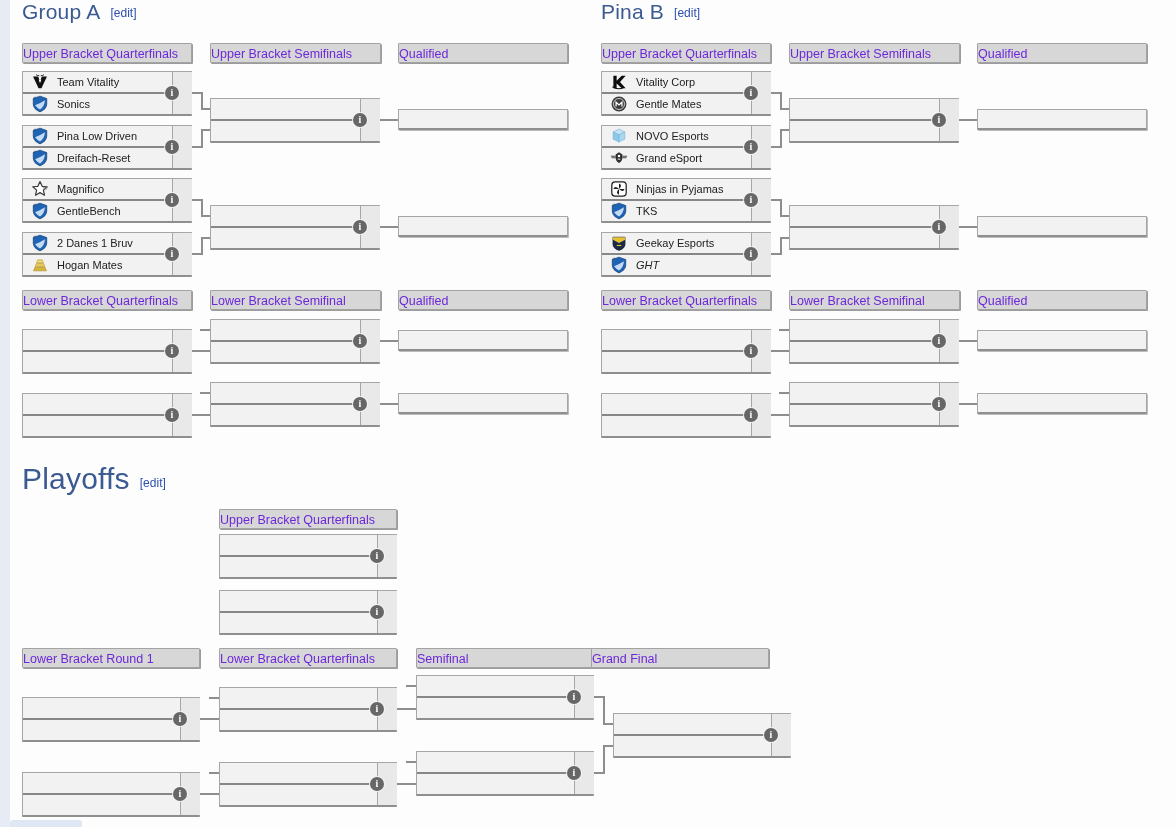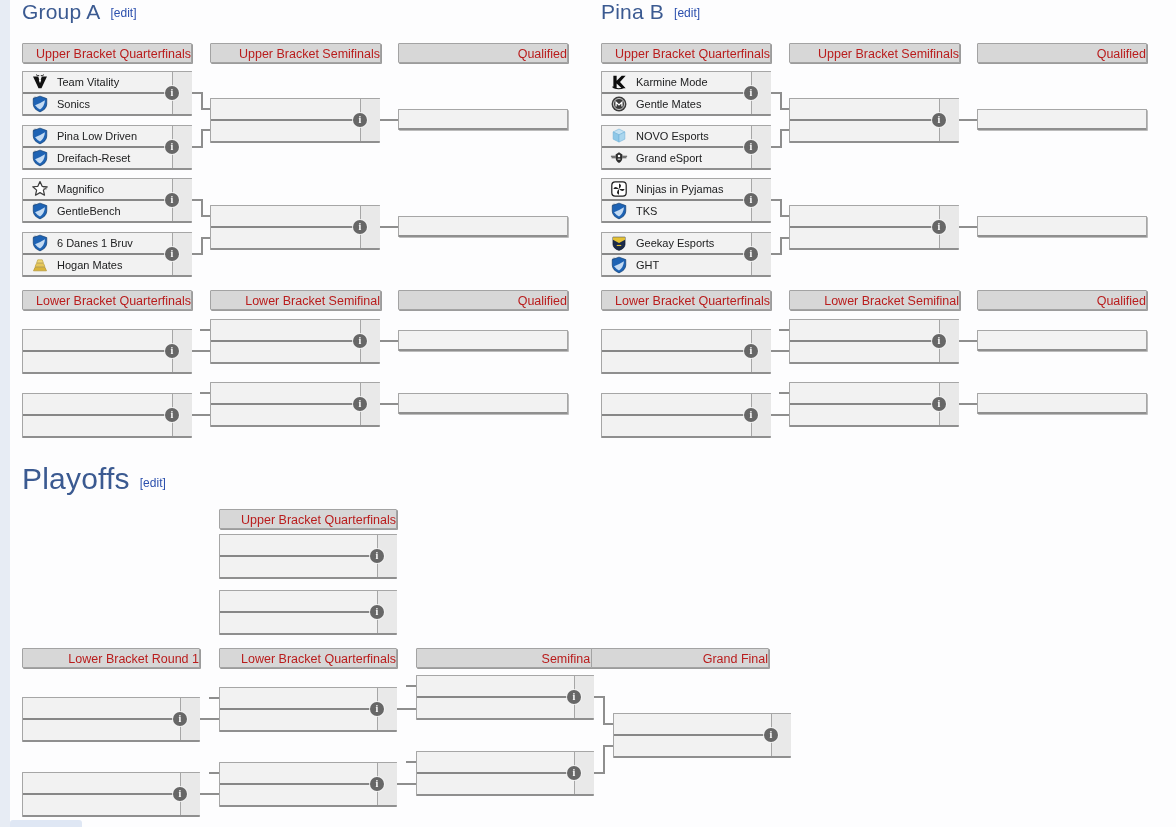--- a/index.html
+++ b/index.html
@@ -12,23 +12,23 @@
   #canvas{position:absolute;left:0;top:0;width:1176px;height:827px;}
   .gutter{position:absolute;left:0;top:0;width:10px;height:827px;background:#e7ecf4;}
   .bottom-chip{position:absolute;left:10px;top:820px;width:72px;height:7px;background:#dfe7f4;border-radius:3px 3px 0 0;}
 
   .section-title{position:absolute;white-space:nowrap;}
   .title-text{font-size:21px;color:#3b5a91;letter-spacing:.2px;}
   .playoff-title .title-text{font-size:30px;}
   .edit-link{font-size:12px;color:#2b4fad;margin-left:10px;cursor:pointer;position:relative;top:-2px;}
 
   .bheader{
-    position:absolute;height:20px;line-height:20px;text-align:right;
+    position:absolute;height:20px;line-height:20px;text-align:left;
     background:#d7d7d7;border:1px solid #a3a3a3;box-shadow:1px 1px 0 #9c9c9c;
-    font-size:12.5px;color:#b91c1c;box-sizing:border-box;border-radius:1px;
+    font-size:12.5px;color:#6d28d9;box-sizing:border-box;border-radius:1px;
   }
 
   .match{
     position:absolute;height:45px;background:#f2f2f2;box-sizing:border-box;
     border:1px solid #a6a6a6;border-bottom:2px solid #8f8f8f;border-radius:1px;
   }
   .slot{position:absolute;left:0;height:20px;font-size:11px;color:#202122;}
   .slot.top{top:0;}
   .slot.bottom{top:22px;}
   .mdivider{position:absolute;left:0;top:20px;height:2px;width:100%;background:#878787;}
@@ -137,21 +137,21 @@
     </div>
     <div class="match" style="left: 22px; top: 232px; width: 170px; height: 45px;">
       <div class="slot top team" style="width: 150px;">
         <span class="ticon">
           <svg viewBox="0 0 16 16">
             <circle cx="3.6" cy="3.1" r="1.7" fill="#9aa7b5"></circle>
             <path d="M8 1 L14 3.2 V8 q0 4.6-6 7 Q2 12.6 2 8 V3.2 Z" fill="#1e63b4" stroke="#0c3a70" stroke-width="0.6"></path>
             <path d="M3.6 9.2 Q8 7.4 12.4 4.6 Q12 10 8 12.9 Q5.2 11.4 3.6 9.2Z" fill="#d6e8fa" opacity="0.9"></path>
           </svg>
         </span>
-        <span class="tname">6 Danes 1 Bruv</span>
+        <span class="tname">2 Danes 1 Bruv</span>
       </div>
       <div class="mdivider"></div>
       <div class="slot bottom team" style="width: 150px;">
         <span class="ticon">
           <svg viewBox="0 0 16 16">
             <path d="M3.6 10 h8.8 l1.4 3.2 h-11.6 Z" fill="#d9b43a" stroke="#a8861f" stroke-width="0.5"></path>
             <path d="M4.8 6.6 h6.4 l1.2 2.8 h-8.8 Z" fill="#e6c75a" stroke="#b3942a" stroke-width="0.5"></path>
             <path d="M6 3.4 h4 l1 2.6 h-6 Z" fill="#f0d878" stroke="#b3942a" stroke-width="0.5"></path>
           </svg>
         </span>
@@ -234,21 +234,21 @@
     <div class="bheader" style="left: 789px; top: 290px; width: 171px; height: 20px;">Lower Bracket Semifinal</div>
     <div class="bheader" style="left: 977px; top: 290px; width: 170px; height: 20px;">Qualified</div>
     <div class="match" style="left: 601px; top: 71px; width: 170px; height: 45px;">
       <div class="slot top team" style="width: 150px;">
         <span class="ticon">
           <svg viewBox="0 0 16 16">
             <path d="M3 2.4 h2.9 v4.4 L10.4 2.4 H13.9 L8.9 8 L13.9 13.6 H10.4 L5.9 9.4 V13.6 H3 Z" fill="#0d0d0d"></path>
             <path d="M2.2 12.2 Q7 15.6 12.6 12.6" stroke="#0d0d0d" stroke-width="1" fill="none"></path>
           </svg>
         </span>
-        <span class="tname">Karmine Mode</span>
+        <span class="tname">Vitality Corp</span>
       </div>
       <div class="mdivider"></div>
       <div class="slot bottom team" style="width: 150px;">
         <span class="ticon">
           <svg viewBox="0 0 16 16">
             <circle cx="8" cy="8" r="6.6" fill="#3b3b3b"></circle>
             <circle cx="8" cy="8" r="4.9" fill="none" stroke="#d8d8d8" stroke-width="0.8"></circle>
             <path d="M5.4 10.2 V6.4 L8 8.8 L10.6 6.4 V10.2" stroke="#fff" stroke-width="1.1" fill="none"></path>
           </svg>
         </span>
@@ -312,21 +312,21 @@
         <span class="ticon">
           <svg viewBox="0 0 16 16">
             <path d="M2.6 2.8 H13.4 V9 q0 3.8-5.4 5.6 Q2.6 12.8 2.6 9 Z" fill="#1b2a4a" stroke="#0d1526" stroke-width="0.5"></path>
             <path d="M2.6 2.8 H13.4 V5.2 L8 8 L2.6 5.2 Z" fill="#e5c235"></path>
             <path d="M6 10.2 h4" stroke="#e5c235" stroke-width="1"></path>
           </svg>
         </span>
         <span class="tname">Geekay Esports</span>
       </div>
       <div class="mdivider"></div>
-      <div class="slot bottom team" style="width: 150px;">
+      <div class="slot bottom team" style="width: 150px; font-style: italic;">
         <span class="ticon">
           <svg viewBox="0 0 16 16">
             <circle cx="3.6" cy="3.1" r="1.7" fill="#9aa7b5"></circle>
             <path d="M8 1 L14 3.2 V8 q0 4.6-6 7 Q2 12.6 2 8 V3.2 Z" fill="#1e63b4" stroke="#0c3a70" stroke-width="0.6"></path>
             <path d="M3.6 9.2 Q8 7.4 12.4 4.6 Q12 10 8 12.9 Q5.2 11.4 3.6 9.2Z" fill="#d6e8fa" opacity="0.9"></path>
           </svg>
         </span>
         <span class="tname">GHT</span>
       </div>
       <div class="scorecol" style="left: 149px;"></div>

